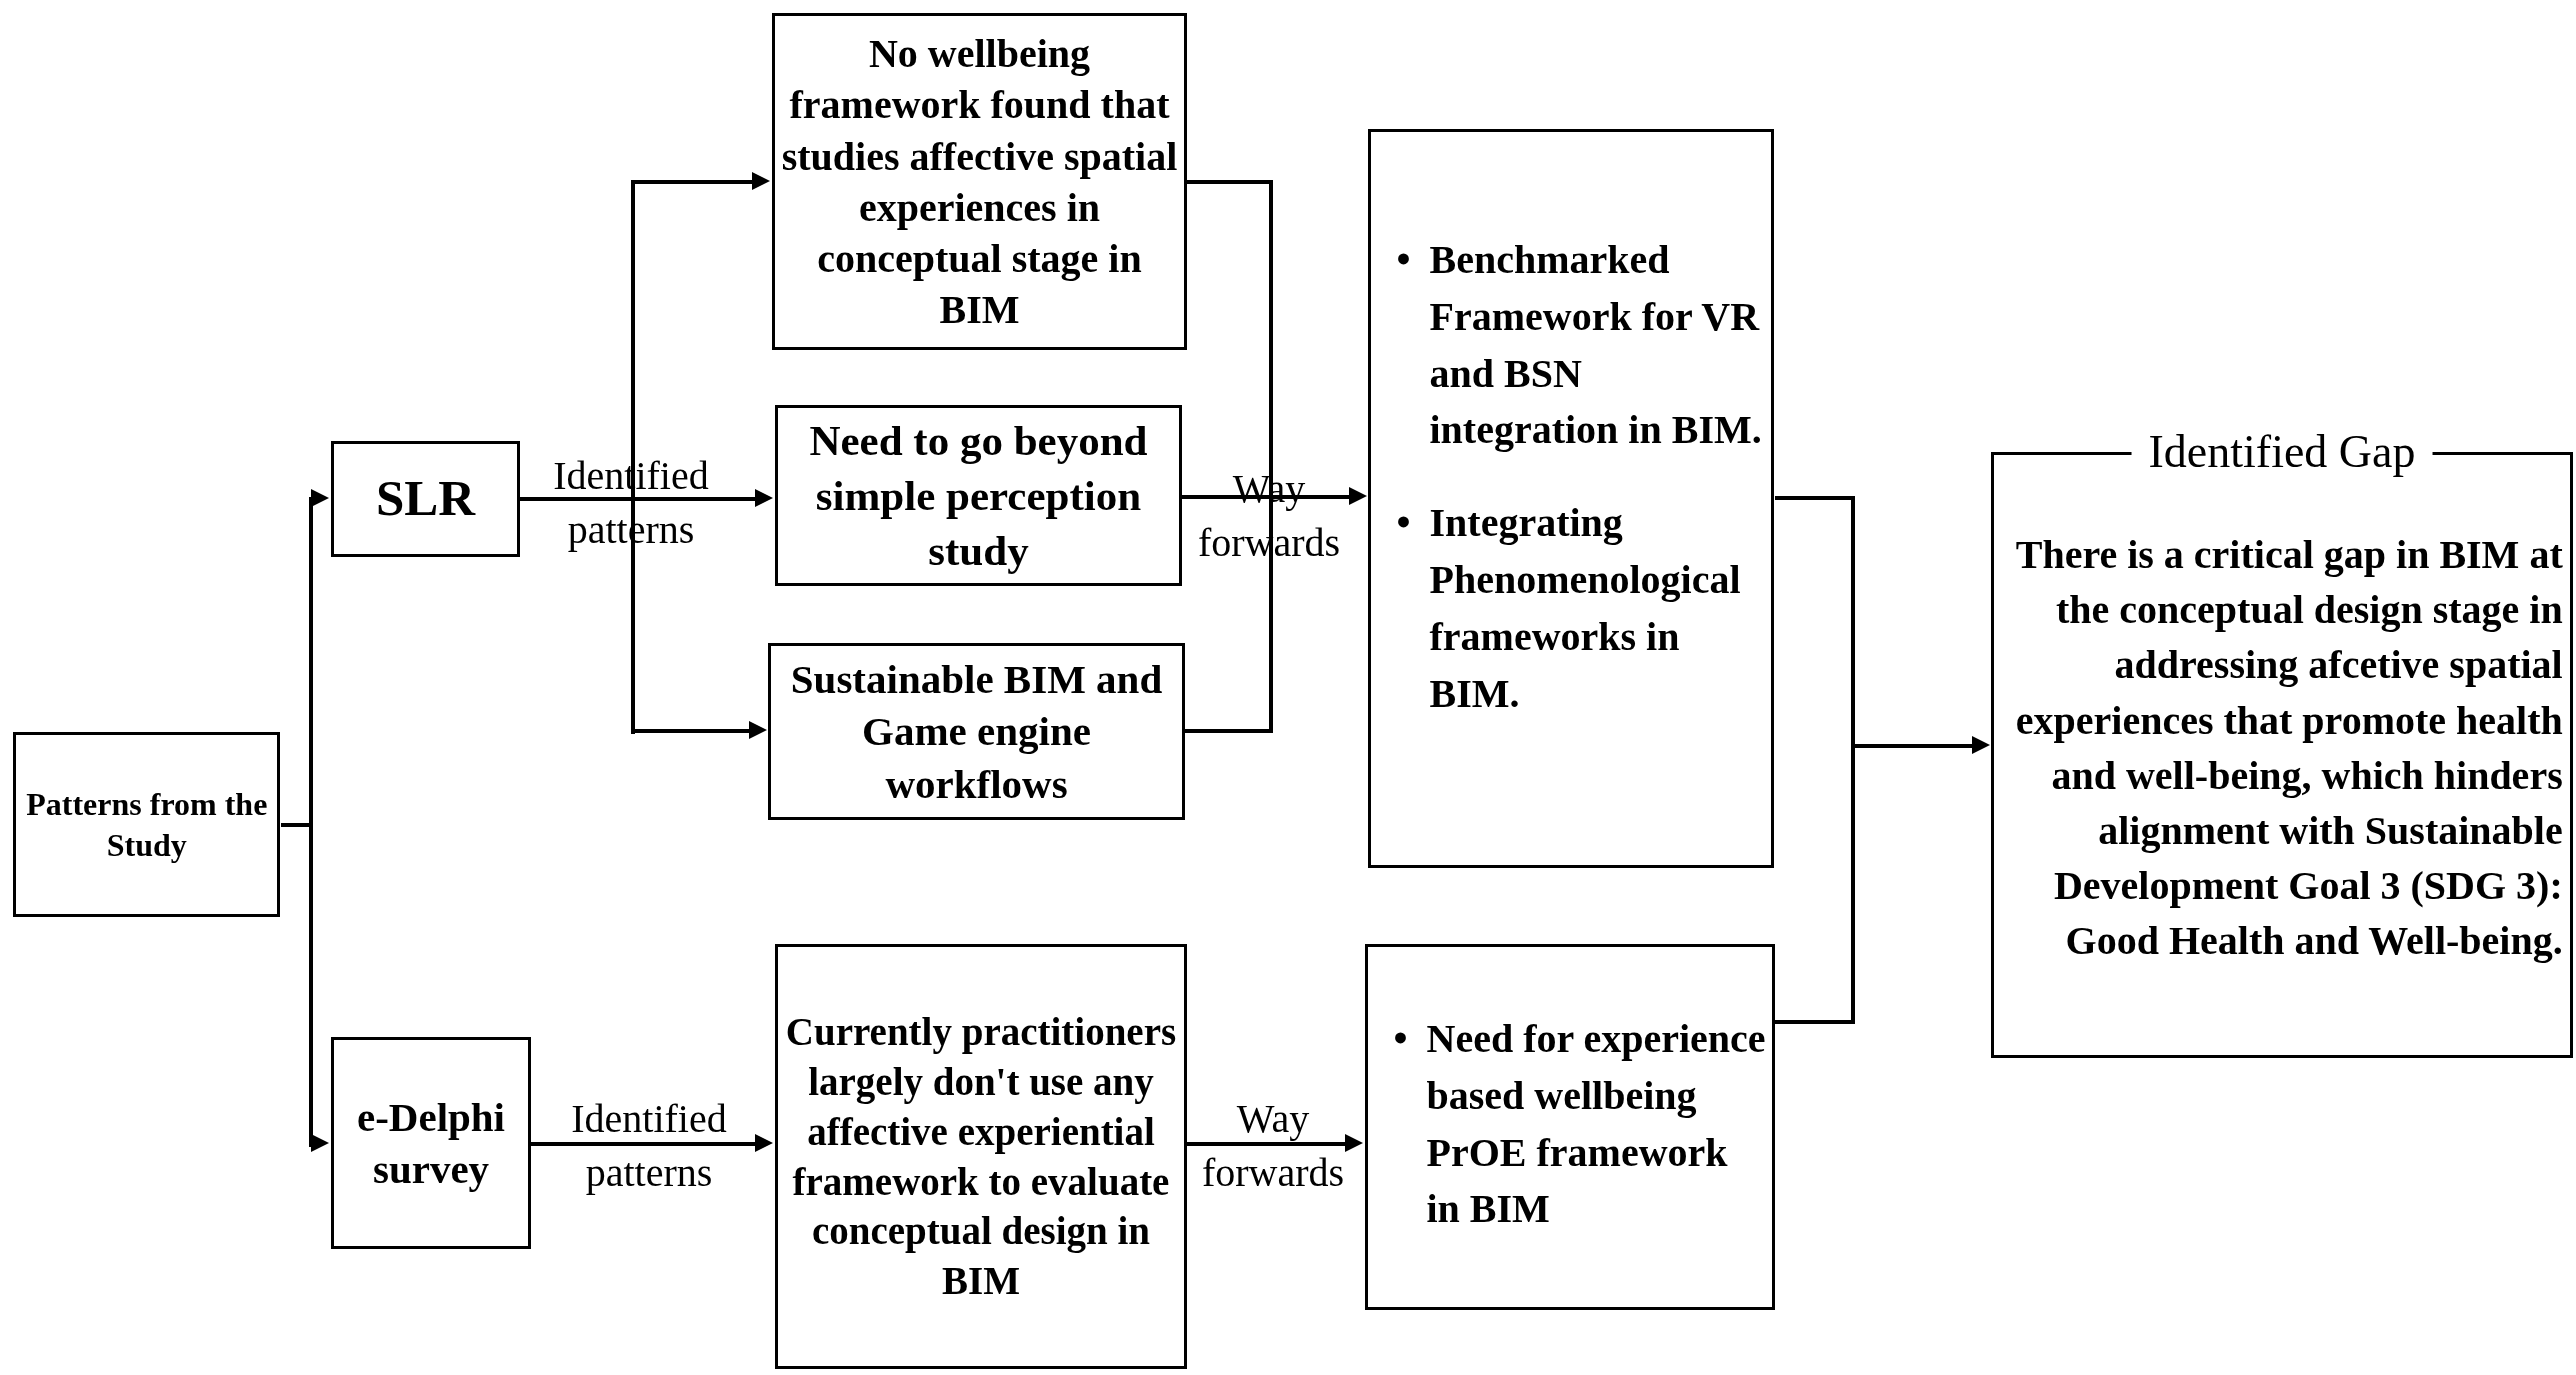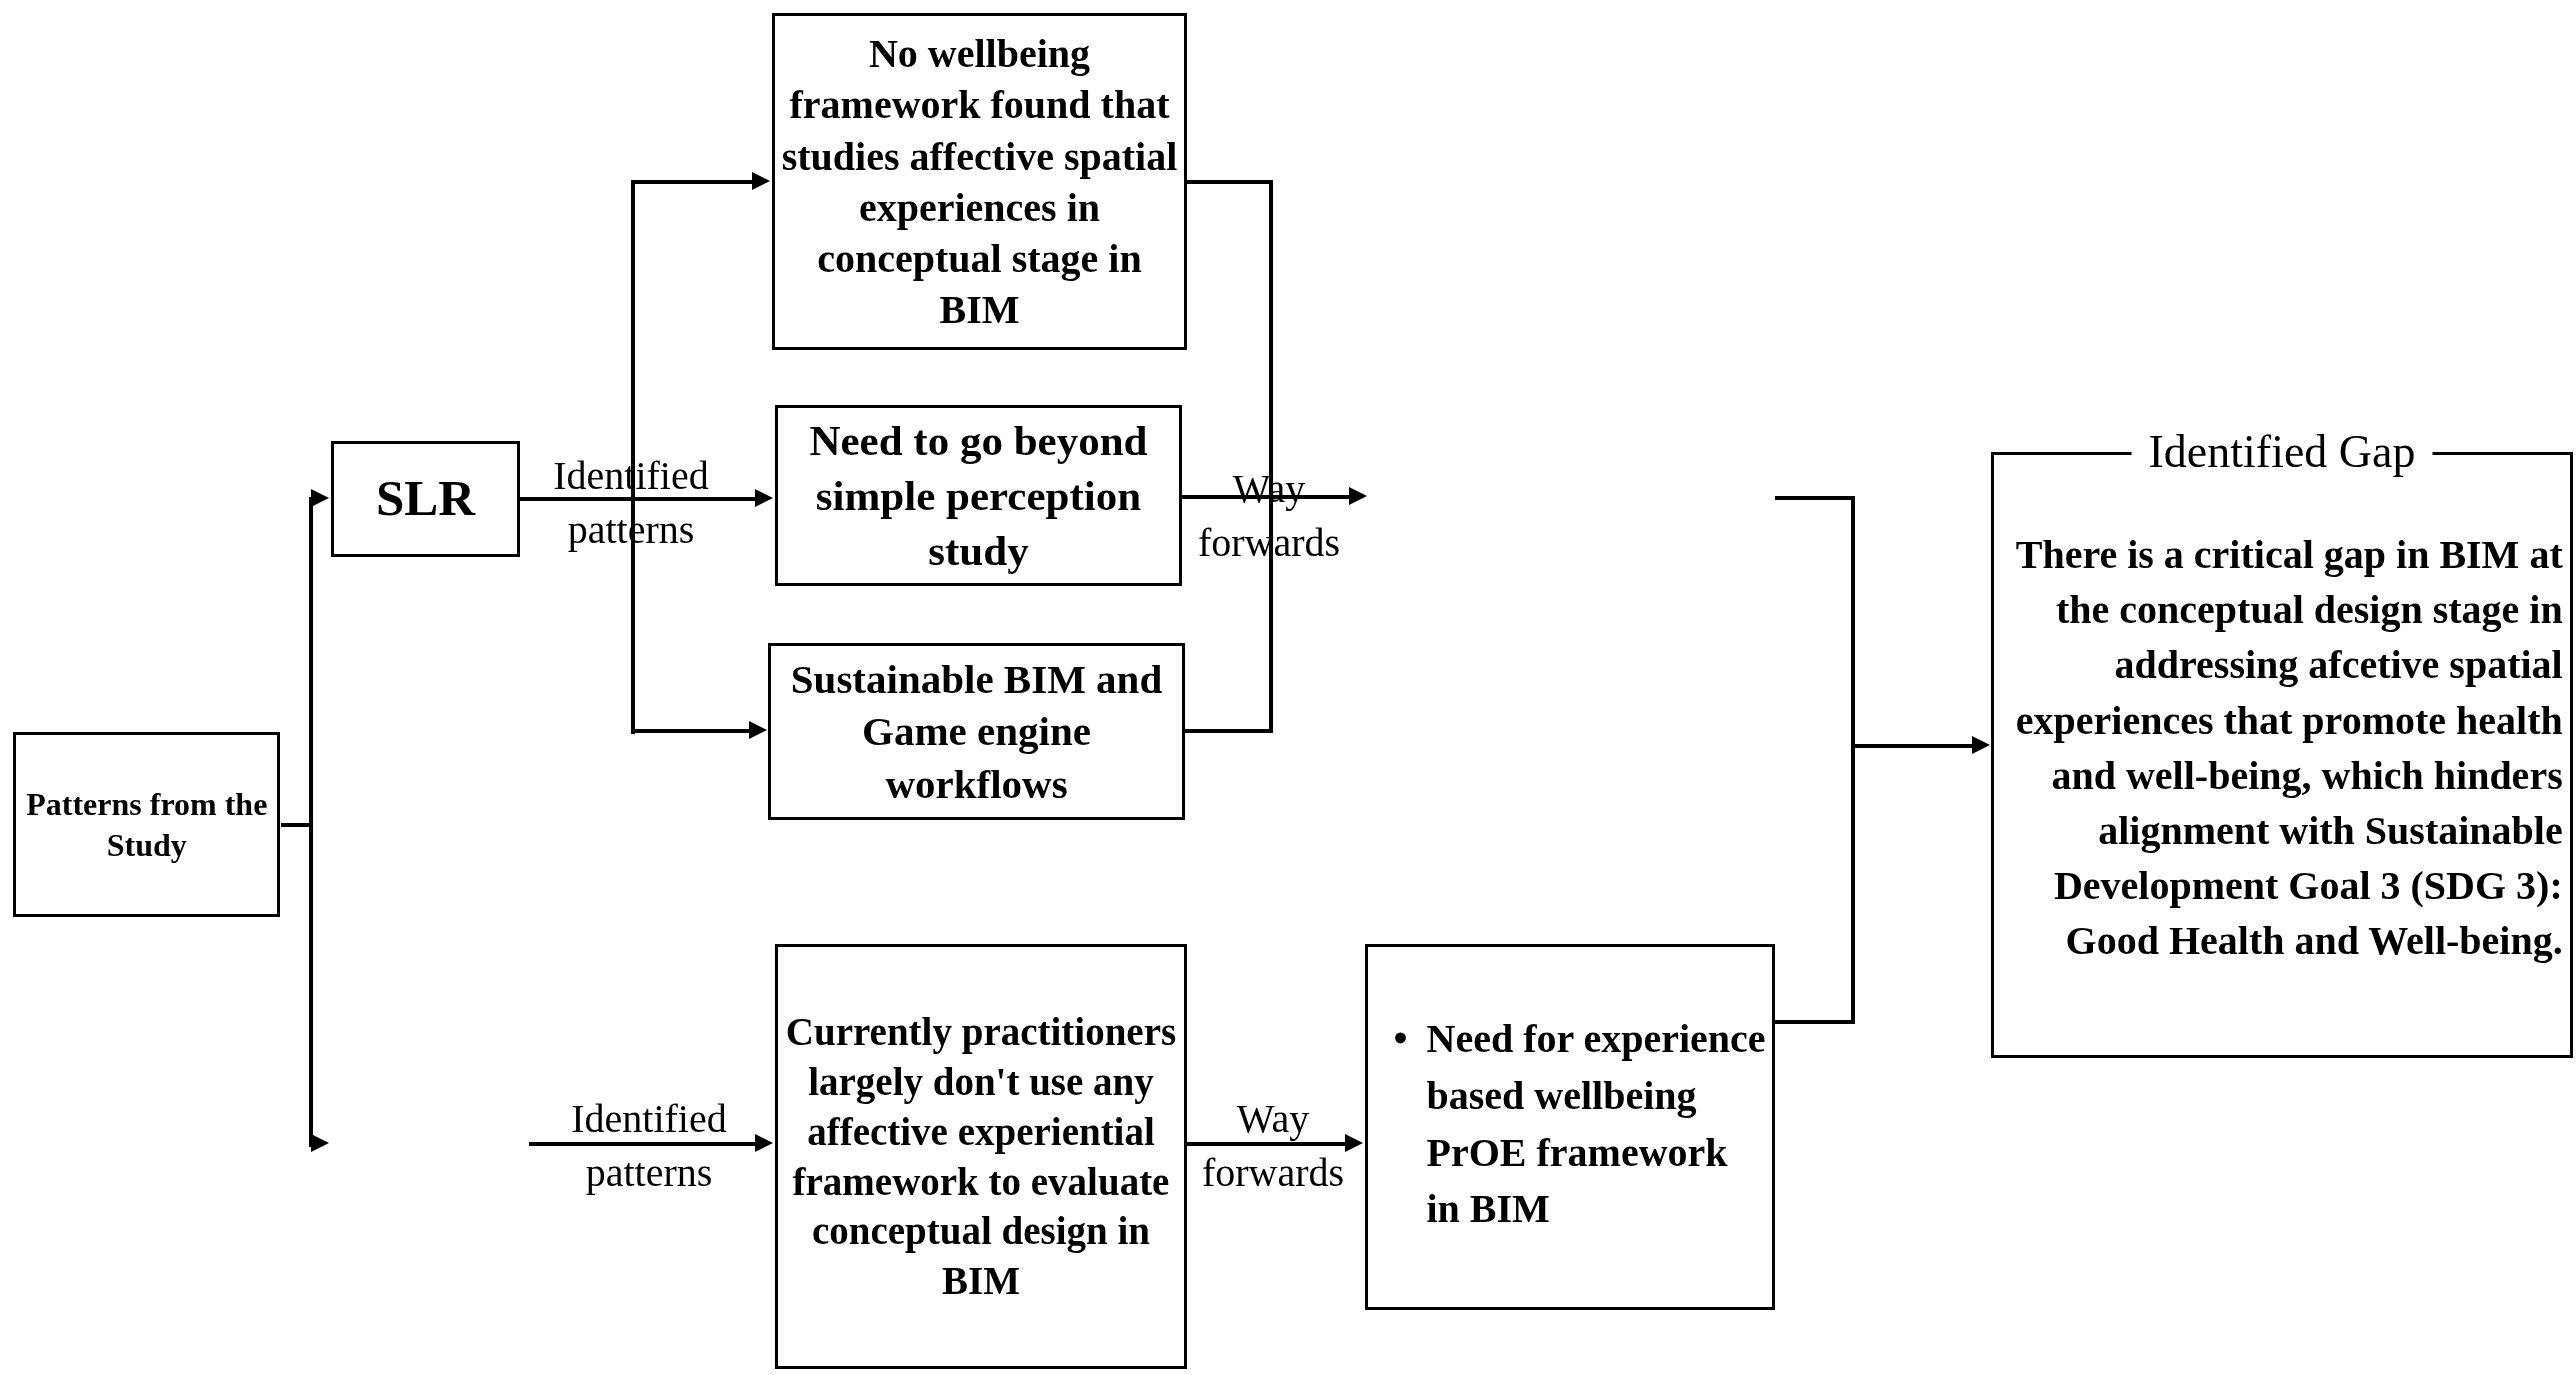--- a/index.html
+++ b/index.html
@@ -98,33 +98,48 @@
   <div class="arrow" style="left:1972px;top:736px;"></div>
 
   <div class="box" style="left:13.3px;top:732px;width:267px;height:185px;font-size:32px;padding:0 4.9px;">
     <span>Patterns from the Study</span>
   </div>
 
   <div class="box" style="left:331px;top:441px;width:189px;height:116px;font-size:51px;">
     <span>SLR</span>
   </div>
 
+  <div class="box" style="left:331px;top:1037px;width:200px;height:212px;font-size:41px;padding:0 3.6px;">
+    <span>e-Delphi survey</span>
+  </div>
 
   <div class="box" style="left:772px;top:13.3px;width:415px;height:337px;font-size:40px;padding:0 4.9px;">
     <span>No wellbeing framework found that studies affective spatial experiences in conceptual stage in BIM</span>
   </div>
 
   <div class="box" style="left:775px;top:405px;width:407px;height:181px;font-size:43px;padding:0 4.9px;">
     <span>Need to go beyond simple perception study</span>
   </div>
 
   <div class="box" style="left:768px;top:643px;width:417px;height:177px;font-size:41px;padding:0 4.9px;">
     <span>Sustainable BIM and Game engine workflows</span>
   </div>
 
+  <div class="box" style="left:1368px;top:129px;width:406px;height:739px;align-items:flex-start;justify-content:flex-start;">
+    <div class="bullets" style="padding:100px 1.2px 0 25.5px;width:100%;">
+      <div class="bullet-row">
+        <span class="bullet-dot"></span>
+        <span class="bullet-text">Benchmarked Framework for VR and BSN integration in BIM.</span>
+      </div>
+      <div class="bullet-row">
+        <span class="bullet-dot"></span>
+        <span class="bullet-text">Integrating Phenomenological frameworks in BIM.</span>
+      </div>
+    </div>
+  </div>
 
   <div class="box" style="left:775px;top:944px;width:412px;height:425px;font-size:39px;padding:0 2.4px;">
     <span>Currently practitioners largely don't use any affective experiential framework to evaluate conceptual design in BIM</span>
   </div>
 
   <div class="box" style="left:1365px;top:944px;width:410px;height:366px;align-items:flex-start;justify-content:flex-start;">
     <div class="bullets" style="padding:64px 1.2px 0 25.5px;width:100%;">
       <div class="bullet-row">
         <span class="bullet-dot"></span>
         <span class="bullet-text">Need for experience based wellbeing PrOE framework in BIM</span>

